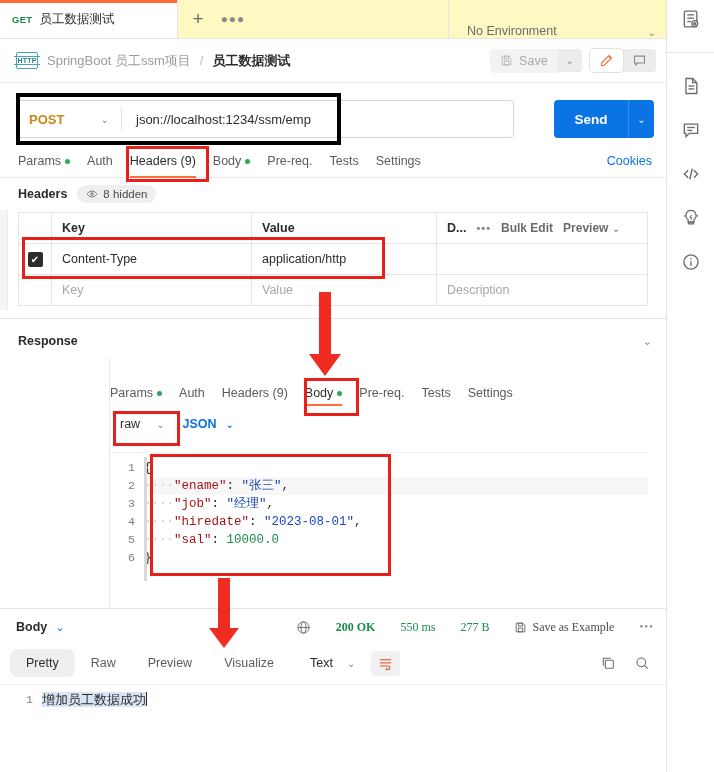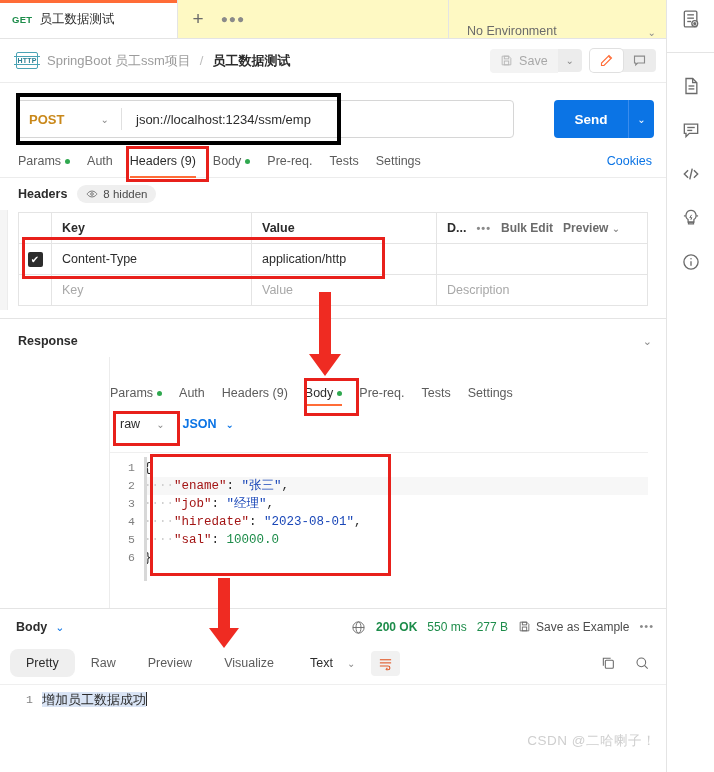--- a/index.html
+++ b/index.html
@@ -187,21 +187,21 @@
   .foldbar { position:absolute; left:0; top:4px; width:3px; height:124px; background:#d8d8d8; }
 
   
   .respdiv { position:absolute; left:0; top: 608px; width: 666px; height:1px; background:#e4e4e4; }
   .bodybar {
     position:absolute; left: 0; top: 609px; width: 666px; height: 36px;
     display:flex; align-items:center; padding: 0 12px 0 16px; gap: 8px; background:#fff;
   }
   .bodybar .lbl { font-size:12.5px; font-weight:700; }
   .bodybar .bchev { color:#0b74e5; font-size:11px; }
-  .statgrp { margin-left:auto; display:flex; align-items:flex-start; gap: 10px; font-size:12px; }
+  .statgrp { margin-left:auto; display:flex; align-items:flex-start; gap: 25px; font-size:12px;font-family:Liberation Serif, serif; }
   .stat-ok { color:#1d8c4a; font-weight:700; }
   .stat-t { color:#1d8c4a; }
   .stat-b { color:#1d8c4a; }
   .sae { color:#4c4c4c; display:flex; align-items:center; gap:5px; }
 
   .viewbar {
     position:absolute; left: 0; top: 645px; width: 666px; height: 36px;
     display:flex; align-items:center; padding-left: 10px; gap: 0;
   }
   .vtab { font-size:12.5px; color:#5c5c5c; padding: 7px 16px; border-radius:8px; }
@@ -537,14 +537,13 @@
   <div class="ann box-red" style="left:113px; top:411px; width:67px; height:35px;"></div>
   <div class="ann box-red" style="left:150px; top:454px; width:241px; height:122px;"></div>
 
   <svg class="arrow" style="left:305px; top:292px; width:40px; height:86px;" viewBox="0 0 40 86">
     <polygon points="14,0 26,0 26,62 36,62 20,84 4,62 14,62" fill="#ef2b22"></polygon>
   </svg>
   <svg class="arrow" style="left:205px; top:578px; width:38px; height:72px;" viewBox="0 0 38 72">
     <polygon points="13,0 25,0 25,50 34,50 19,70 4,50 13,50" fill="#ef2b22"></polygon>
   </svg>
 
-  <div class="wm">CSDN @二哈喇子！</div>
 </div>
 
 </body></html>

